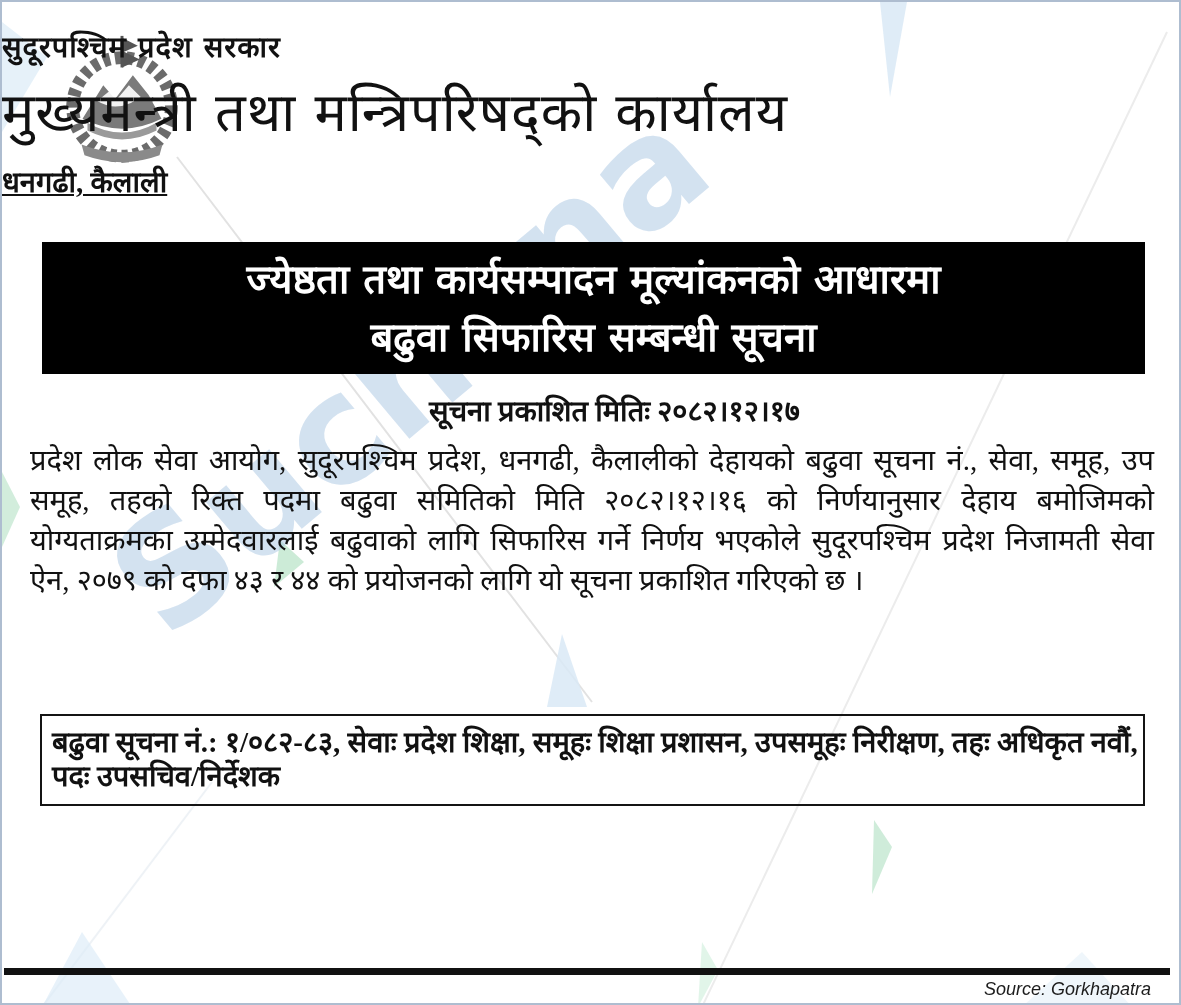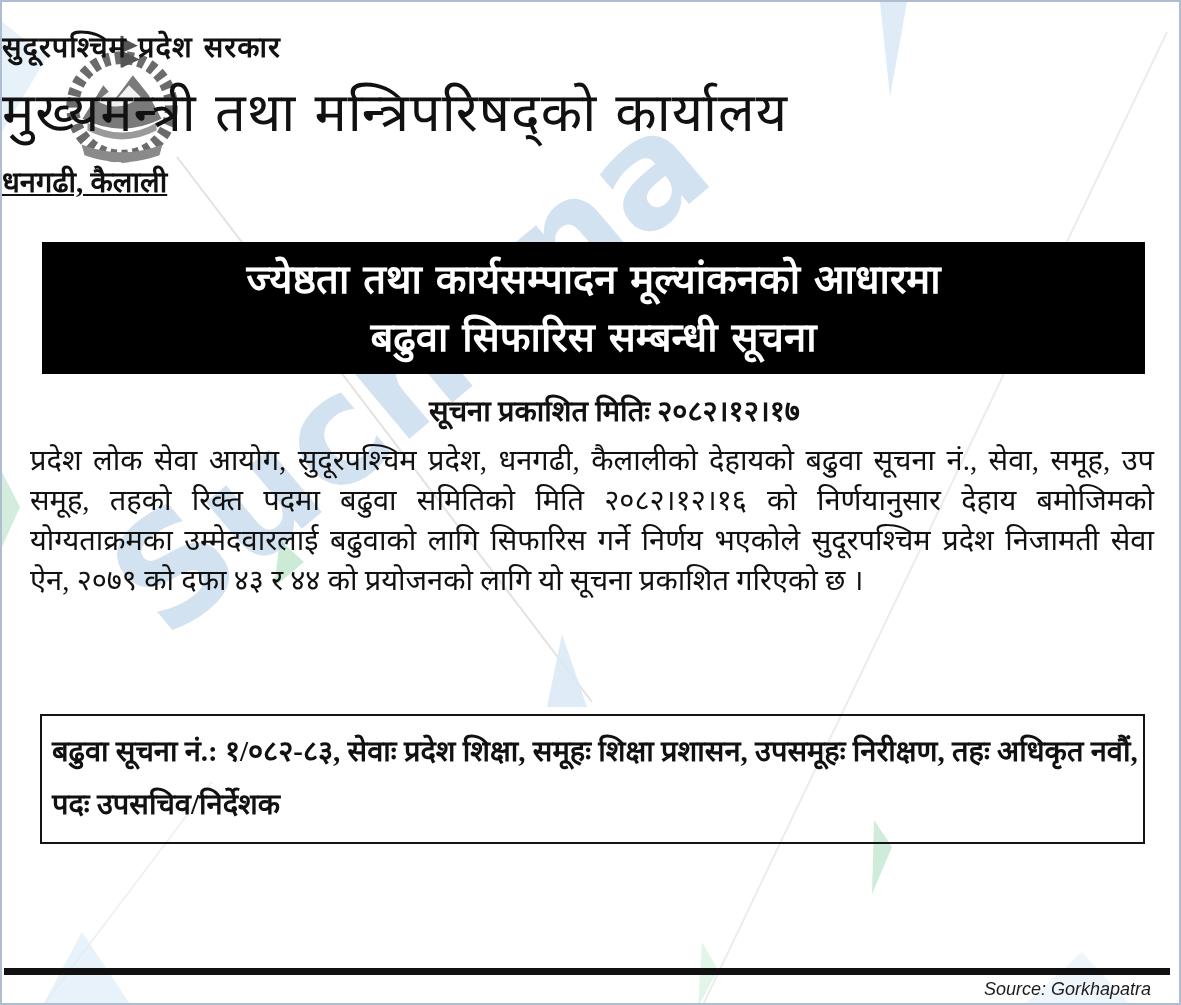--- a/index.html
+++ b/index.html
@@ -40,21 +40,21 @@
 
   .body-para{
     position:absolute;left:28px;top:438px;width:1124px;
     font-size:29px;line-height:40px;text-align:justify;
   }
 
   .details-box{
     position:absolute;left:38px;top:712px;width:1105px;box-sizing:border-box;
     border:2px solid #141414;
     padding:9px 4px 11px 10px;
-    font-size:29px;line-height:53px;font-weight:700;
+    font-size:29px;line-height:34px;font-weight:700;
   }
 
   table.promotion{
     position:absolute;left:38px;top:823px;width:1105px;
     border-collapse:collapse;table-layout:fixed;
   }
   table.promotion th, table.promotion td{
     border:2px solid #141414;box-sizing:border-box;
   }
   table.promotion th{

